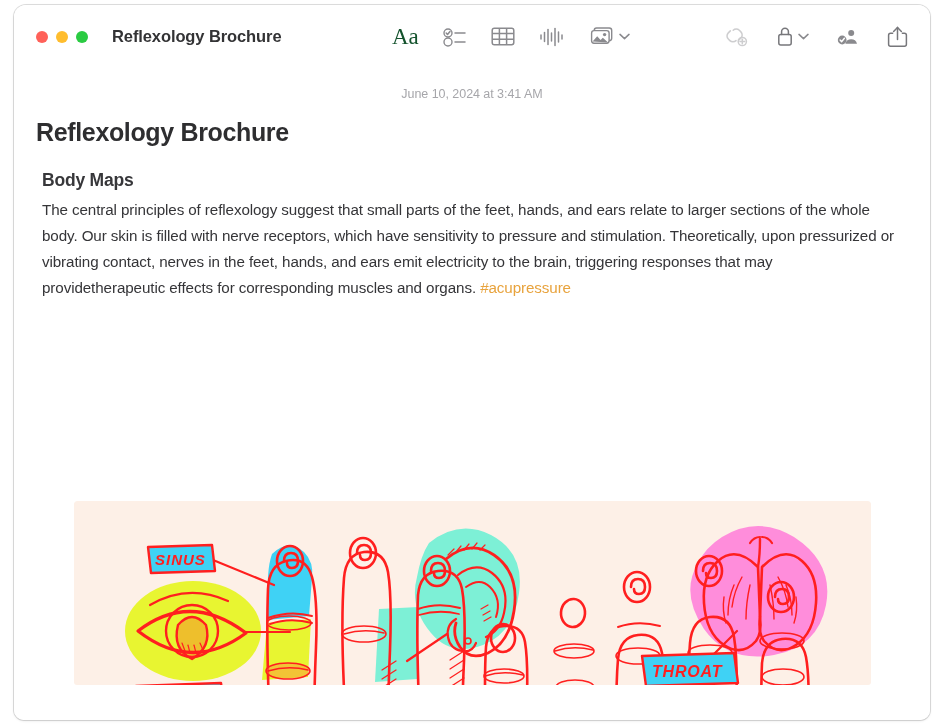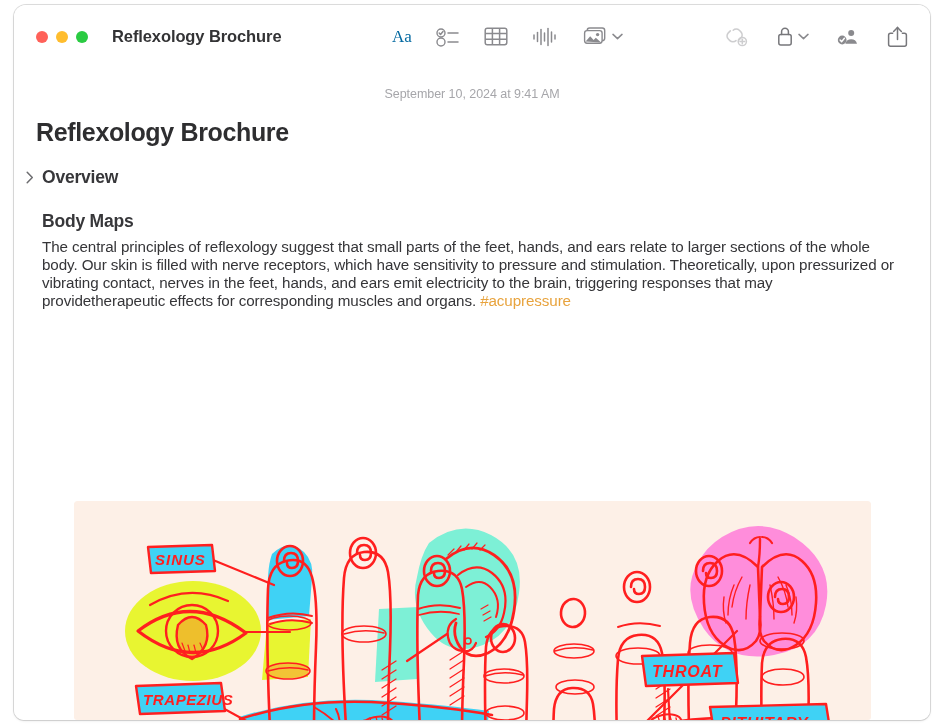--- a/index.html
+++ b/index.html
@@ -68,22 +68,22 @@
   .tb-btn {
     display:flex;
     align-items:center;
     gap:3px;
     color:#8a8a8e;
     cursor:default;
   }
   .tb-btn svg { display:block; }
   .tb-btn.dim { opacity:0.42; }
   .aa-text {
-    font-size:17px;
-    color:#0369a1;
+    font-size:23px;
+    color:#14532d;
     font-family:"Liberation Serif", serif;
     letter-spacing:0px;
     line-height:1;
   }
   .chev { width:11px; height:7px; }
 
   
   .note {
     position:relative;
     height:652px;
@@ -126,34 +126,34 @@
     font-size:17.5px;
     font-weight:700;
     color:#37373a;
     letter-spacing:-0.2px;
   }
   .sec-row.noindent { margin-left:28px; margin-top:23px; }
 
   .para {
     margin:6px 22px 0 28px;
     font-size:15.2px;
-    line-height:18px;
+    line-height:26px;
     color:#353538;
     letter-spacing:-0.1px;
     max-width:855px;
   }
   .tag { color:#E8A33D; }
 
   
   .illus-wrap {
     position:absolute;
     left:60px;
     top:433px;
     width:797px;
-    height:219px;
+    height:184px;
     overflow:hidden;
     border-radius:3px;
   }
   .illus-wrap svg { display:block; }
 </style>
 </head>
 <body>
 
 <div class="window">
 
@@ -277,32 +277,24 @@
             <path d="M6.6 6.4 L10.5 2.4 L14.4 6.4" stroke-linecap="round" stroke-linejoin="round"></path>
           </svg>
         </span>
       </div>
 
     </div>
   </div>
 
   <div class="note">
 
-    <div class="note-date">September 10, 2024 at 9:41 AM</div>
+    <div class="note-date">June 10, 2024 at 3:41 AM</div>
 
     <div class="note-title">Reflexology Brochure</div>
 
-    <div class="sec-row">
-      <span class="sec-chev">
-        <svg width="8" height="13" viewBox="0 0 8 13" fill="none">
-          <path d="M1.2 1.2 L6.3 6.5 L1.2 11.8" stroke="#6d6d70" stroke-width="1.5" stroke-linecap="round" stroke-linejoin="round"></path>
-        </svg>
-      </span>
-      <span class="sec-title">Overview</span>
-    </div>
 
 
     <div class="sec-row noindent">
       <span class="sec-title">Body Maps</span>
     </div>
 
     <p class="para"><span>The central principles of reflexology suggest that small parts of the feet, hands, and ears relate to larger sections of the whole body. Our skin is filled with nerve receptors, which have sensitivity to pressure and stimulation. Theoretically, upon pressurized or vibrating contact, nerves in the feet, hands, and ears emit electricity to the brain, triggering responses that may providetherapeutic effects for corresponding muscles and organs. </span><span class="tag">#acupressure</span></p>
 
     <div class="illus-wrap">
       <svg width="797" height="300" viewBox="0 0 797 300">

